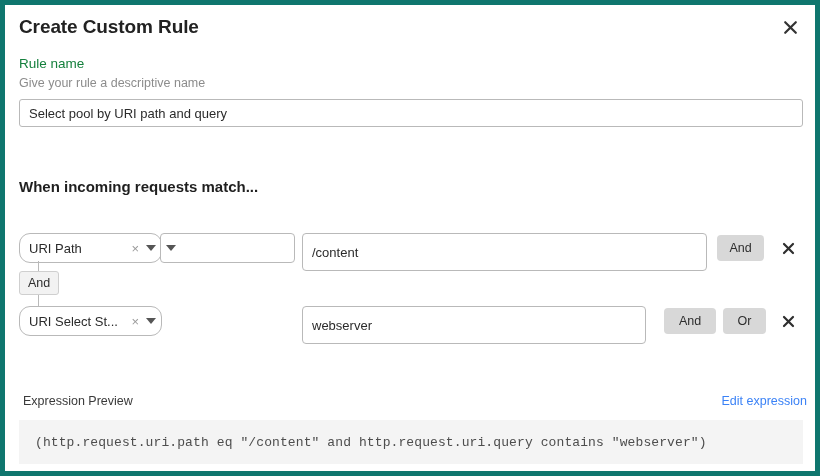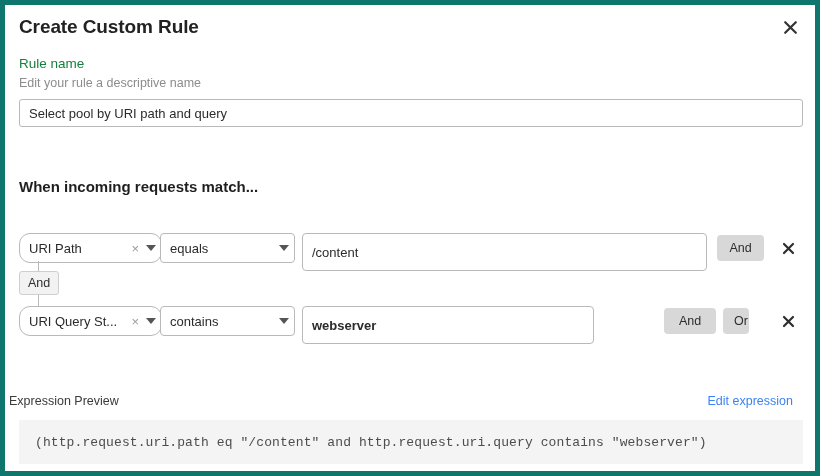--- a/index.html
+++ b/index.html
@@ -172,40 +172,40 @@
     border: 1px solid #b9b9b9;
     border-radius: 4px;
     background: #ffffff;
     font-family: "Liberation Sans", sans-serif;
     font-size: 13px;
     color: #2b2b2b;
     padding: 18px 9px;
     outline: none;
   }
   .value-input.row1-value { left: 297px; width: 405px; }
-  .value-input.row2-value { left: 297px; width: 292px; font-weight: bold; }
+  .value-input.row2-value { left: 297px; width: 344px; }
 
   .logic-btn {
     box-sizing: border-box;
     position: absolute;
     height: 26px;
     top: 2px;
     background: #d8d8d8;
     border: none;
     border-radius: 4px;
     font-family: "Liberation Sans", sans-serif;
     font-size: 12.5px;
     color: #2e2e2e;
     cursor: pointer;
     padding: 0 11px;
     line-height: 26px;
   }
   .row1-and { left: 712px; width: 47px; }
   .row2-and { left: 659px; width: 52px; }
-  .row2-or  { left: 718px; width: 26px; }
+  .row2-or  { left: 718px; width: 43px; }
 
   .delete-btn {
     position: absolute;
     top: 5px;
     width: 20px;
     height: 20px;
     display: flex;
     align-items: center;
     justify-content: center;
     background: none;
@@ -246,21 +246,21 @@
     color: #2e2e2e;
     display: flex;
     align-items: center;
     justify-content: center;
     cursor: pointer;
   }
 
   
   .preview-header {
     position: absolute;
-    left: 4px;
+    left: 18px;
     top: 389px;
     width: 784px;
     height: 18px;
   }
   .preview-label {
     position: absolute;
     left: 0;
     top: 0;
     font-size: 12.5px;
     color: #3a3a3a;
@@ -303,39 +303,38 @@
     <h1 class="modal-title">Create Custom Rule</h1>
     <button class="close-btn">
       <svg width="15" height="15" viewBox="0 0 15 15">
         <path d="M2.2 2.2 L12.8 12.8 M12.8 2.2 L2.2 12.8" stroke="#333333" stroke-width="2.2" stroke-linecap="round"></path>
       </svg>
     </button>
   </div>
 
   <div class="rule-name-block">
     <div class="field-label">Rule name</div>
-    <div class="field-help">Edit your rule a descriptive name</div>
+    <div class="field-help">Give your rule a descriptive name</div>
     <input class="text-input" type="text" value="Select pool by URI path and query" style="">
   </div>
 
   <div class="section-heading">When incoming requests match...</div>
 
 
   <div class="cond-row row-1">
     <div class="select-box field-select">
       <span class="sel-text">URI Path</span>
       <span class="sel-clear">×</span>
       <span class="sel-caret">
         <svg width="10" height="7" viewBox="0 0 10 7">
           <path d="M0 0 L10 0 L5 6 Z" fill="#555555"></path>
         </svg>
       </span>
     </div>
     <div class="select-box operator-select">
-      <span class="sel-text">equals</span>
       <span class="sel-caret">
         <svg width="10" height="7" viewBox="0 0 10 7">
           <path d="M0 0 L10 0 L5 6 Z" fill="#555555"></path>
         </svg>
       </span>
     </div>
     <input class="value-input row1-value" type="text" value="/content" style="">
     <button class="logic-btn row1-and">And</button>
     <button class="delete-btn row1-del">
       <svg width="13" height="13" viewBox="0 0 13 13">
@@ -344,30 +343,22 @@
     </button>
   </div>
 
   <div class="connector">
     <div class="connector-line"></div>
     <div class="connector-badge">And</div>
   </div>
 
   <div class="cond-row row-2">
     <div class="select-box field-select">
-      <span class="sel-text">URI Query St...</span>
+      <span class="sel-text">URI Select St...</span>
       <span class="sel-clear">×</span>
-      <span class="sel-caret">
-        <svg width="10" height="7" viewBox="0 0 10 7">
-          <path d="M0 0 L10 0 L5 6 Z" fill="#555555"></path>
-        </svg>
-      </span>
-    </div>
-    <div class="select-box operator-select">
-      <span class="sel-text">contains</span>
       <span class="sel-caret">
         <svg width="10" height="7" viewBox="0 0 10 7">
           <path d="M0 0 L10 0 L5 6 Z" fill="#555555"></path>
         </svg>
       </span>
     </div>
     <input class="value-input row2-value" type="text" value="webserver" style="">
     <button class="logic-btn row2-and">And</button>
     <button class="logic-btn row2-or">Or</button>
     <button class="delete-btn row2-del">

